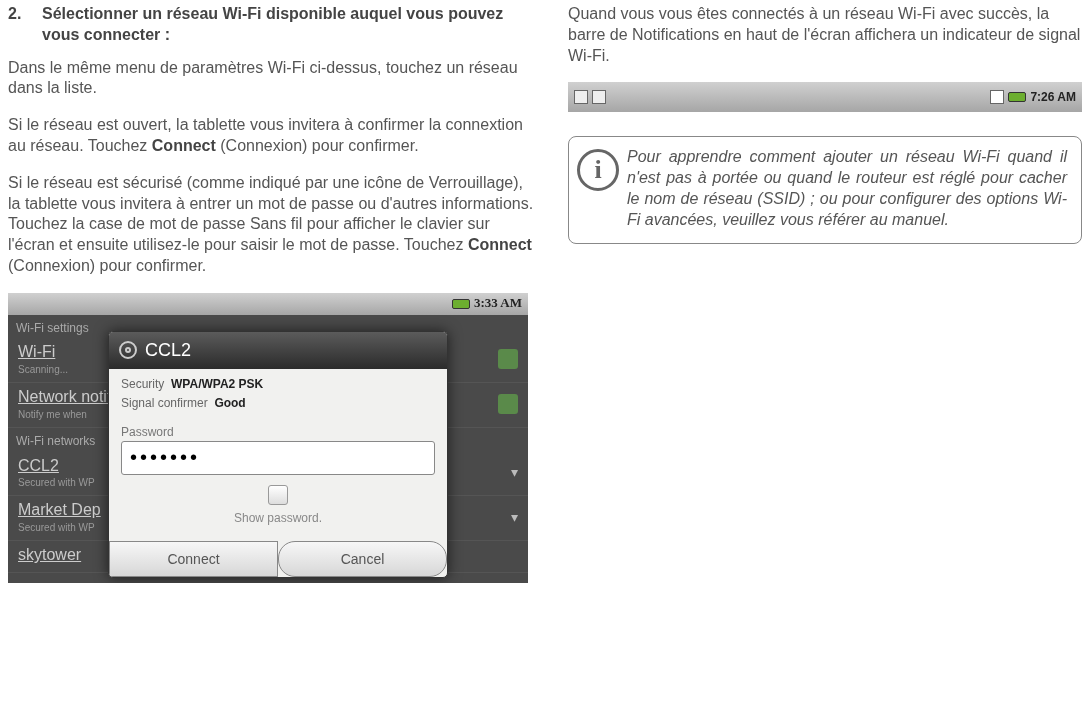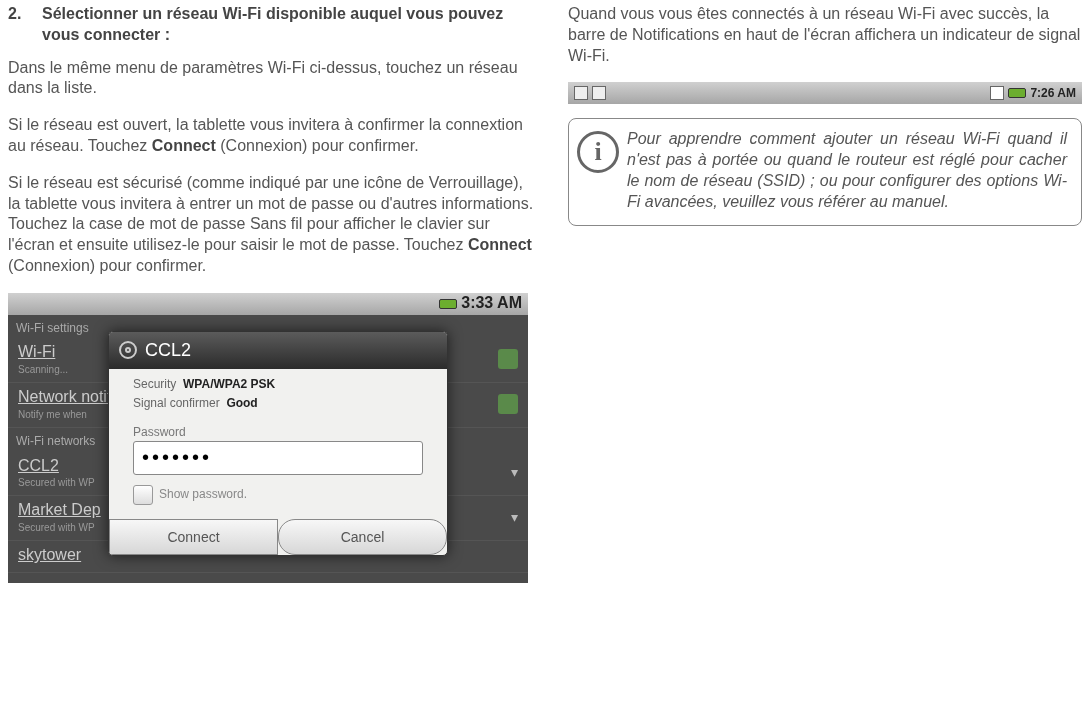--- a/index.html
+++ b/index.html
@@ -25,64 +25,64 @@
   .bold { font-weight: bold; color: #444; }
 
   
   .shot1 {
     width: 520px; height: 290px; background: #4a4a4a; position: relative;
     color: #ddd; font-size: 13px; overflow: hidden;
   }
   .statusbar {
     height: 22px; background: linear-gradient(#d0d0d0,#a6a6a6);
     display: flex; align-items: center; justify-content: space-between;
-    padding: 0 6px; color: #222; font-weight: bold; font-size: 16px;
+    padding: 0 6px; color: #222; font-weight: bold; font-size: 13px; font-family: Liberation Serif, serif;
   }
   .statusbar .icons { display: flex; gap: 4px; align-items: center; }
   .statusbar .battery { width: 18px; height: 10px; background: #6cae2f; border: 1px solid #333; border-radius: 2px; }
   .shot1 .bg-title { font-size: 12px; color: #aaa; padding: 6px 8px 2px; }
   .shot1 .row { padding: 4px 10px 6px; display: flex; justify-content: space-between; align-items: center; border-bottom: 1px solid #555; }
   .shot1 .row .name { font-size: 16px; color: #ccc; text-decoration: underline; }
   .shot1 .row .sub  { font-size: 10px; color: #999; }
   .shot1 .tick { width: 20px; height: 20px; background: #5a8a4a; border-radius: 3px; }
   .shot1 .wifi { color: #bbb; font-size: 14px; }
   .dialog {
     position: absolute; top: 38px; left: 100px; width: 340px;
     background: #f1f1ef; border: 1px solid #333; border-radius: 5px;
     box-shadow: 0 0 14px rgba(0,0,0,.6); color: #333; overflow: hidden;
   }
   .dialog .dlg-title {
     background: linear-gradient(#5b5b5b,#2b2b2b); color: #fff; font-size: 18px;
     padding: 7px 10px; display: flex; align-items: center; gap: 8px;
   }
   .wifi-ico { width: 18px; height: 18px; border-radius: 50%; border: 2px solid #ccc; position: relative; display:inline-block }
   .wifi-ico::after{content:"";position:absolute;inset:4px;border:2px solid #ccc;border-radius:50%}
-  .dialog .dlg-body { padding: 8px 24px 2px; }
+  .dialog .dlg-body { padding: 8px 12px 2px; }
   .dialog .kv { font-size: 12px; margin-bottom: 3px; color: #666; }
   .dialog .kv b { color: #222; font-weight: bold; }
   .dialog .pwlabel { font-size: 12px; color: #777; margin-top: 14px; }
   .dialog input[type=text] {
     width: 100%; height: 34px; border: 1px solid #888; border-radius: 3px;
     padding: 4px 8px; font-size: 20px; letter-spacing: 3px; background: #fff;
   }
-  .dialog .checkbox-row { display: flex; align-items: center; gap: 6px; font-size: 12px; color: #888; margin: 10px 0 12px; }
+  .dialog .checkbox-row { display: flex; align-items: center; gap: 6px; font-size: 12px; color: #888; margin: 10px 0 12px; flex-direction: column; }
   .dialog .chk { width: 20px; height: 20px; border: 1px solid #999; background: linear-gradient(#fff,#ddd); border-radius: 3px; }
   .dialog .btn-row { display: flex; }
   .dialog .btn-row button {
     flex: 1; height: 36px; border: 1px solid #888; background: linear-gradient(#f7f7f7,#d7d7d7);
     color: #555; font-size: 14px; cursor: pointer;
   }
   .dialog .btn-row button + button { border-left: 1px solid #888; border-radius: 17px; }
 
   
   .topbar2 {
-    height: 22px; background: linear-gradient(#d0d0d0,#a6a6a6);
+    height: 30px; background: linear-gradient(#d0d0d0,#a6a6a6);
     display: flex; align-items: center; justify-content: space-between;
     padding: 0 6px; font-weight: bold; font-size: 12px; color: #222;
-    margin-bottom: 14px;
+    margin-bottom: 24px;
   }
   .topbar2 .lefticons { display:flex; gap:4px; align-items:center; }
   .topbar2 .sd { width: 14px; height: 14px; background: #fff; border:1px solid #666; }
   .topbar2 .phonebox{ width:14px; height:14px; background:#eee; border:1px solid #666;}
 
   .info-box {
     border: 1.5px solid #888; border-radius: 8px; padding: 10px 14px 12px 58px;
     position: relative; font-style: italic; color: #555; text-align: justify;
   }
   .info-box .i-icon {

